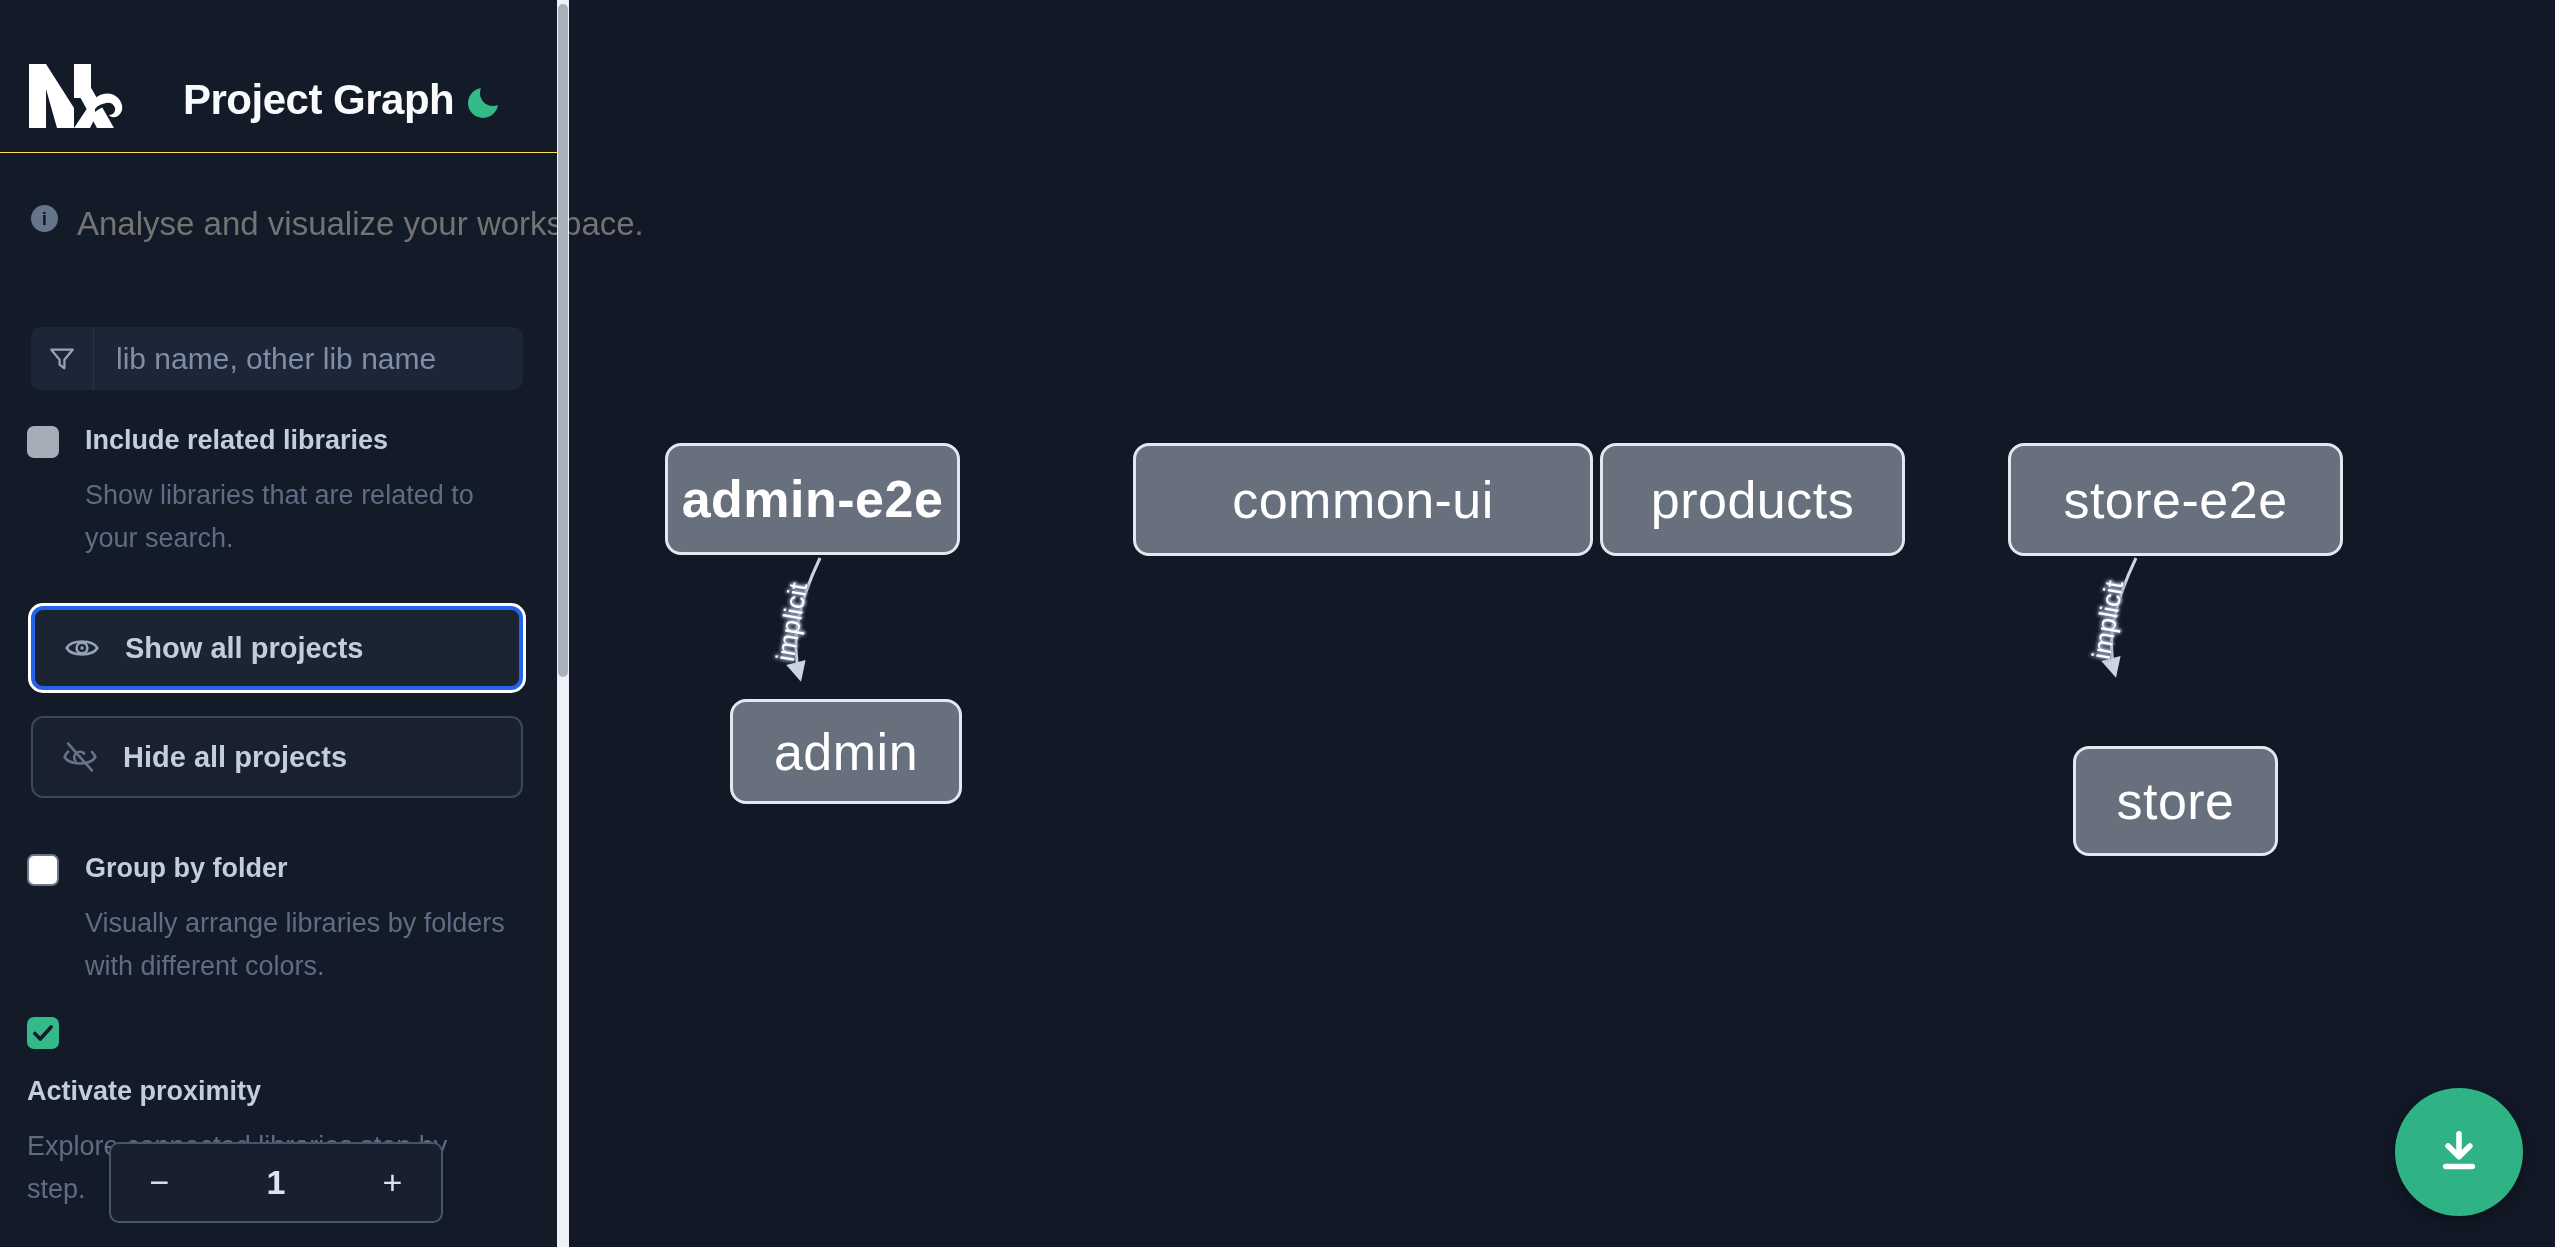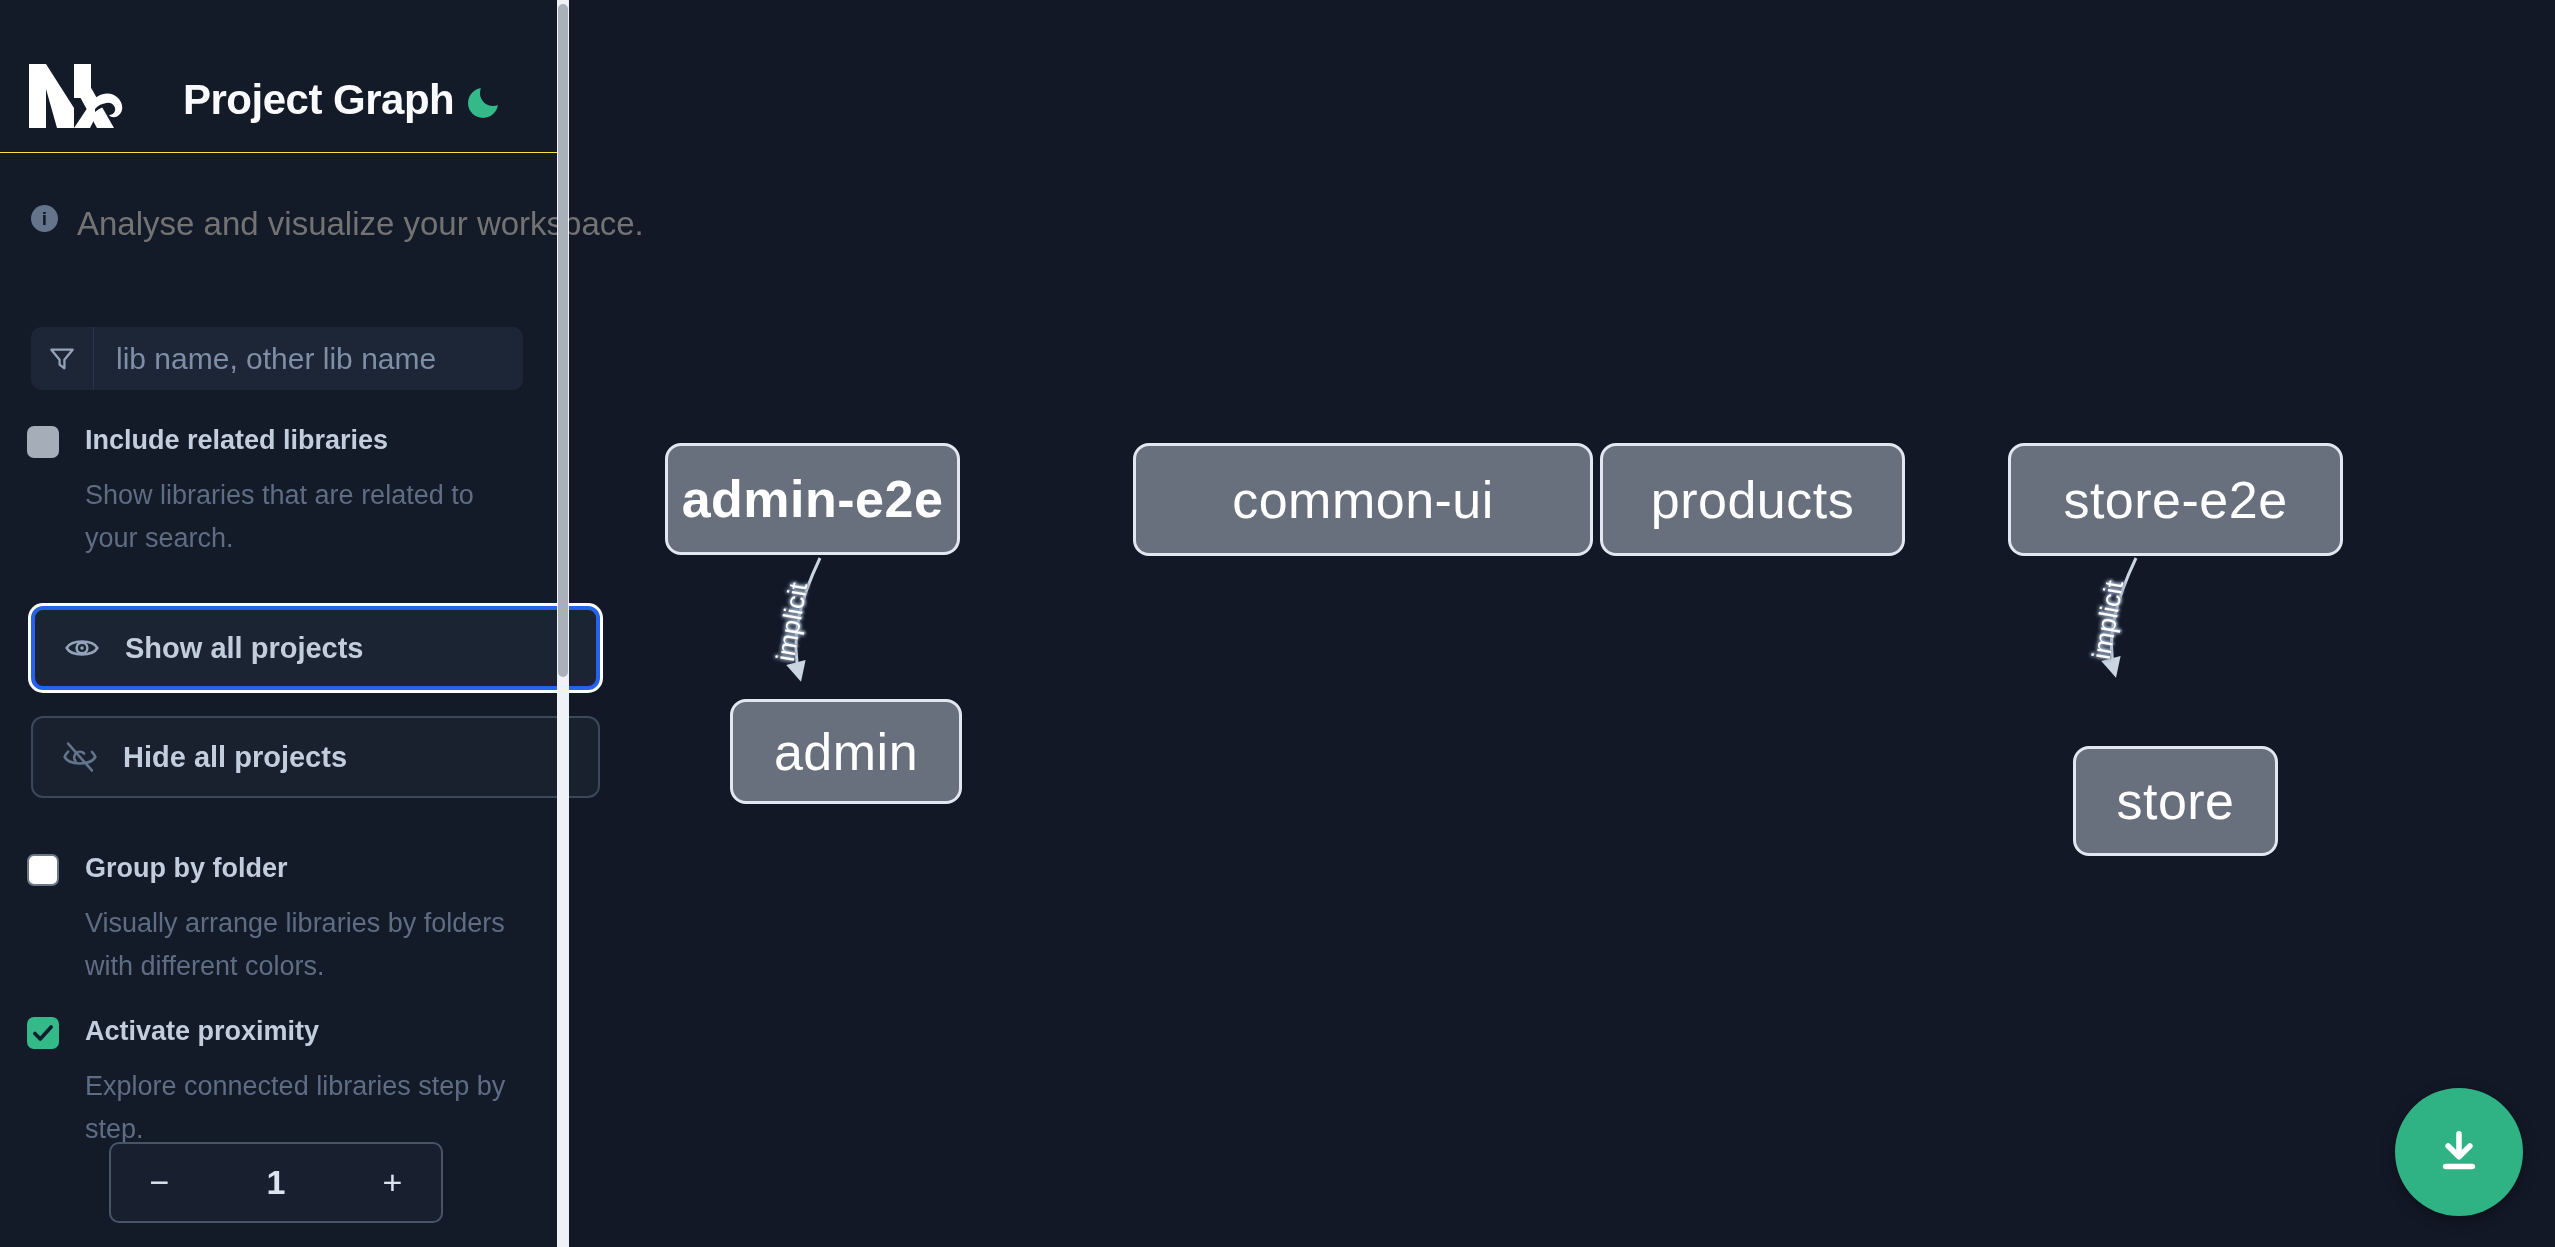--- a/index.html
+++ b/index.html
@@ -28,23 +28,23 @@
   .opt-row { position:absolute; left:27px; width:500px; display:flex; gap:26px; align-items:flex-start; }
   .checkbox { width:32px; height:32px; border-radius:7px; flex:0 0 auto; margin-top:2px; }
   .cb-gray { background:#a5adb9; }
   .cb-white { background:#ffffff; border:2px solid #6b7687; }
   .cb-green { background:#34b989; display:flex; align-items:center; justify-content:center; }
   .opt-label { font-size:27px; font-weight:700; color:#c3cedd; line-height:1.25; }
   .opt-desc { font-size:27px; color:#5e6d84; line-height:1.62; width:432px; margin-top:16px; }
 
   .row-include { top:424px; }
   .row-group { top:852px; }
-  .row-prox { top:1015px; }
-
-  .sb-btn { position:absolute; left:31px; width:569px; height:84px; border-radius:12px; background:#19212f; border:2px solid #3b4859; display:flex; align-items:center; gap:24px; padding:4px 28px; cursor:pointer; font-family:"Liberation Sans", sans-serif; }
+  .row-prox { top:1015px;flex-direction:column; }
+
+  .sb-btn { position:absolute; left:31px; width:492px; height:84px; border-radius:12px; background:#19212f; border:2px solid #3b4859; display:flex; align-items:center; gap:24px; padding:4px 28px; cursor:pointer; font-family:"Liberation Sans", sans-serif; }
   .sb-btn .btn-label { font-size:29px; font-weight:700; color:#c3cedd; }
   .btn-show { top:606px; border:4px solid #2563eb; box-shadow:0 0 0 3px #ffffff; background:#1b2433; }
   .btn-hide { top:716px; height:82px; }
 
   .stepper { position:absolute; left:109px; top:1142px; width:334px; height:81px; border:2px solid #475569; border-radius:10px; display:flex; background:#18202f; overflow:hidden; }
   .stepper .cell { display:flex; align-items:center; justify-content:center; color:#dbe3ee; font-size:34px; background:transparent; border:none; font-family:"Liberation Sans", sans-serif; }
   .cell-dec { width:97px; border-right:2px solid #475569; cursor:pointer; }
   .cell-val { width:136px; font-weight:700; }
   .cell-inc { width:97px; border-left:2px solid #475569; cursor:pointer; }
 

